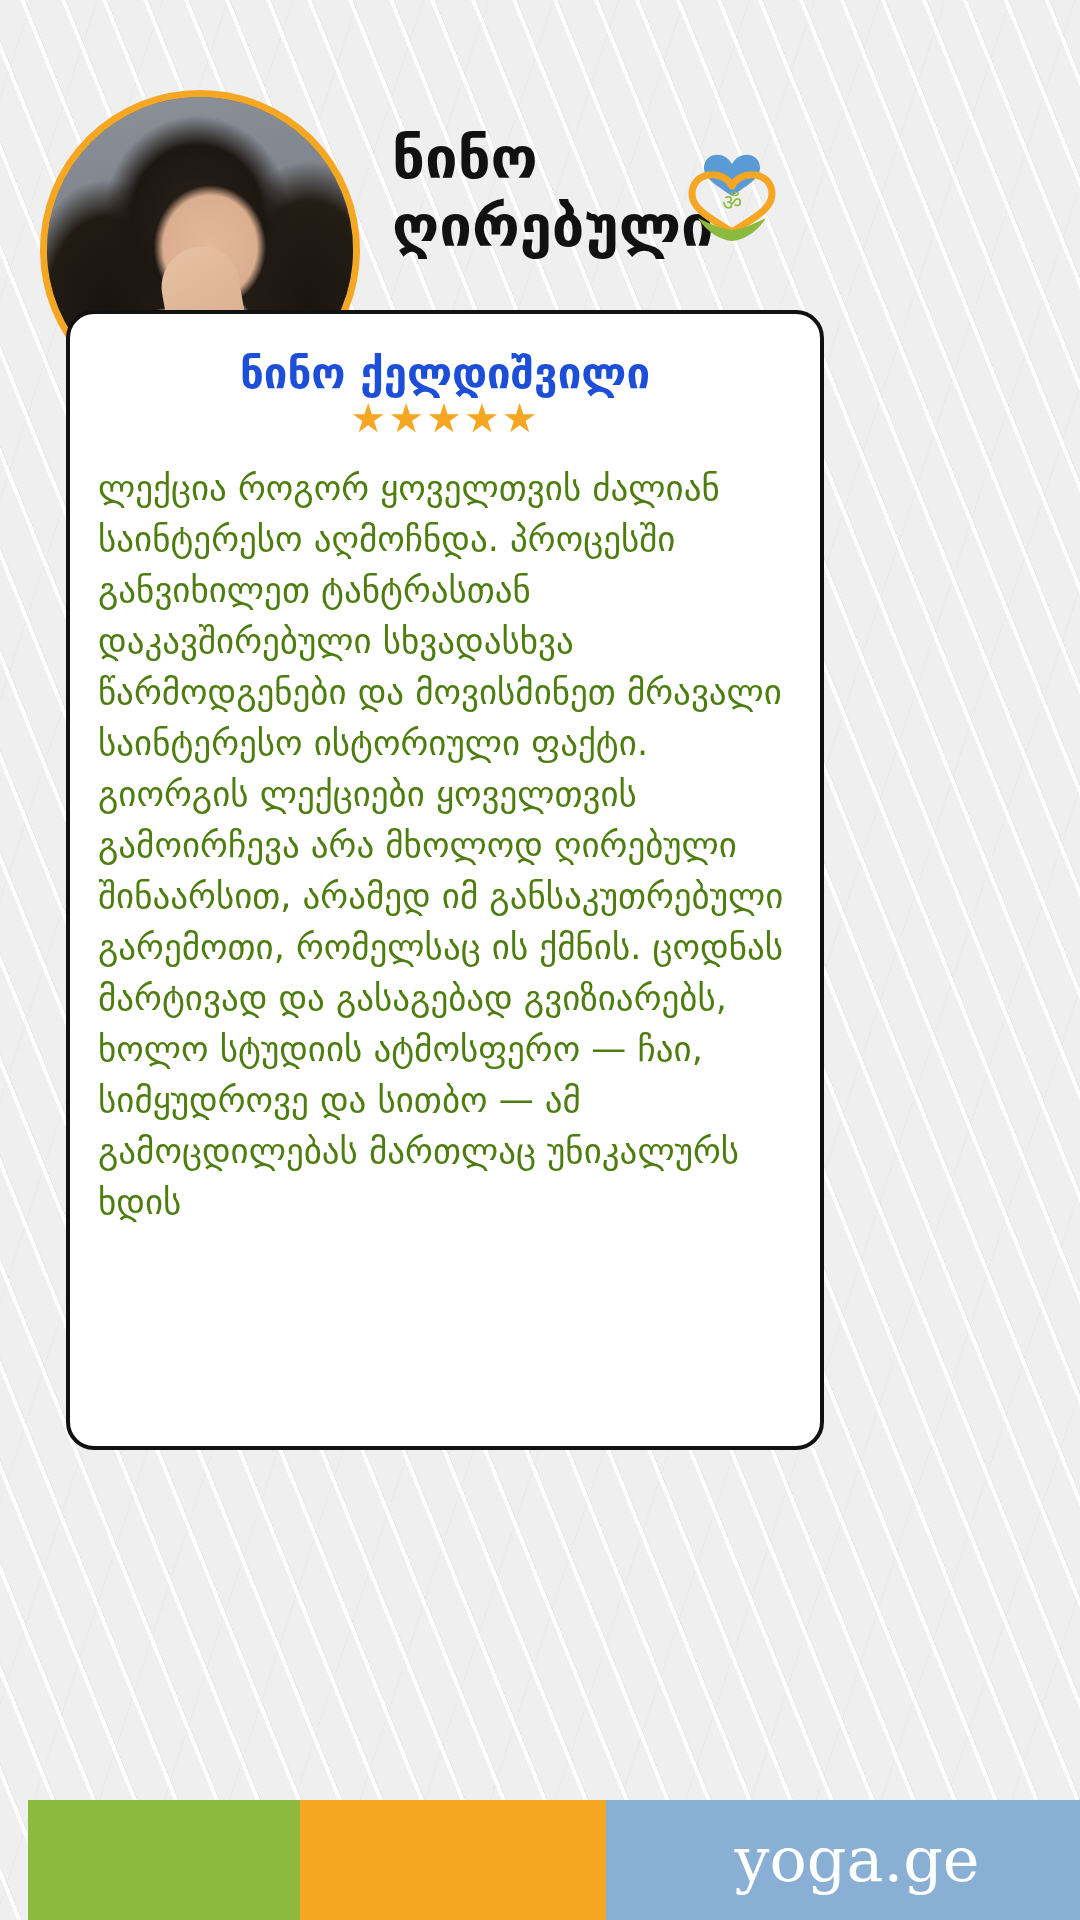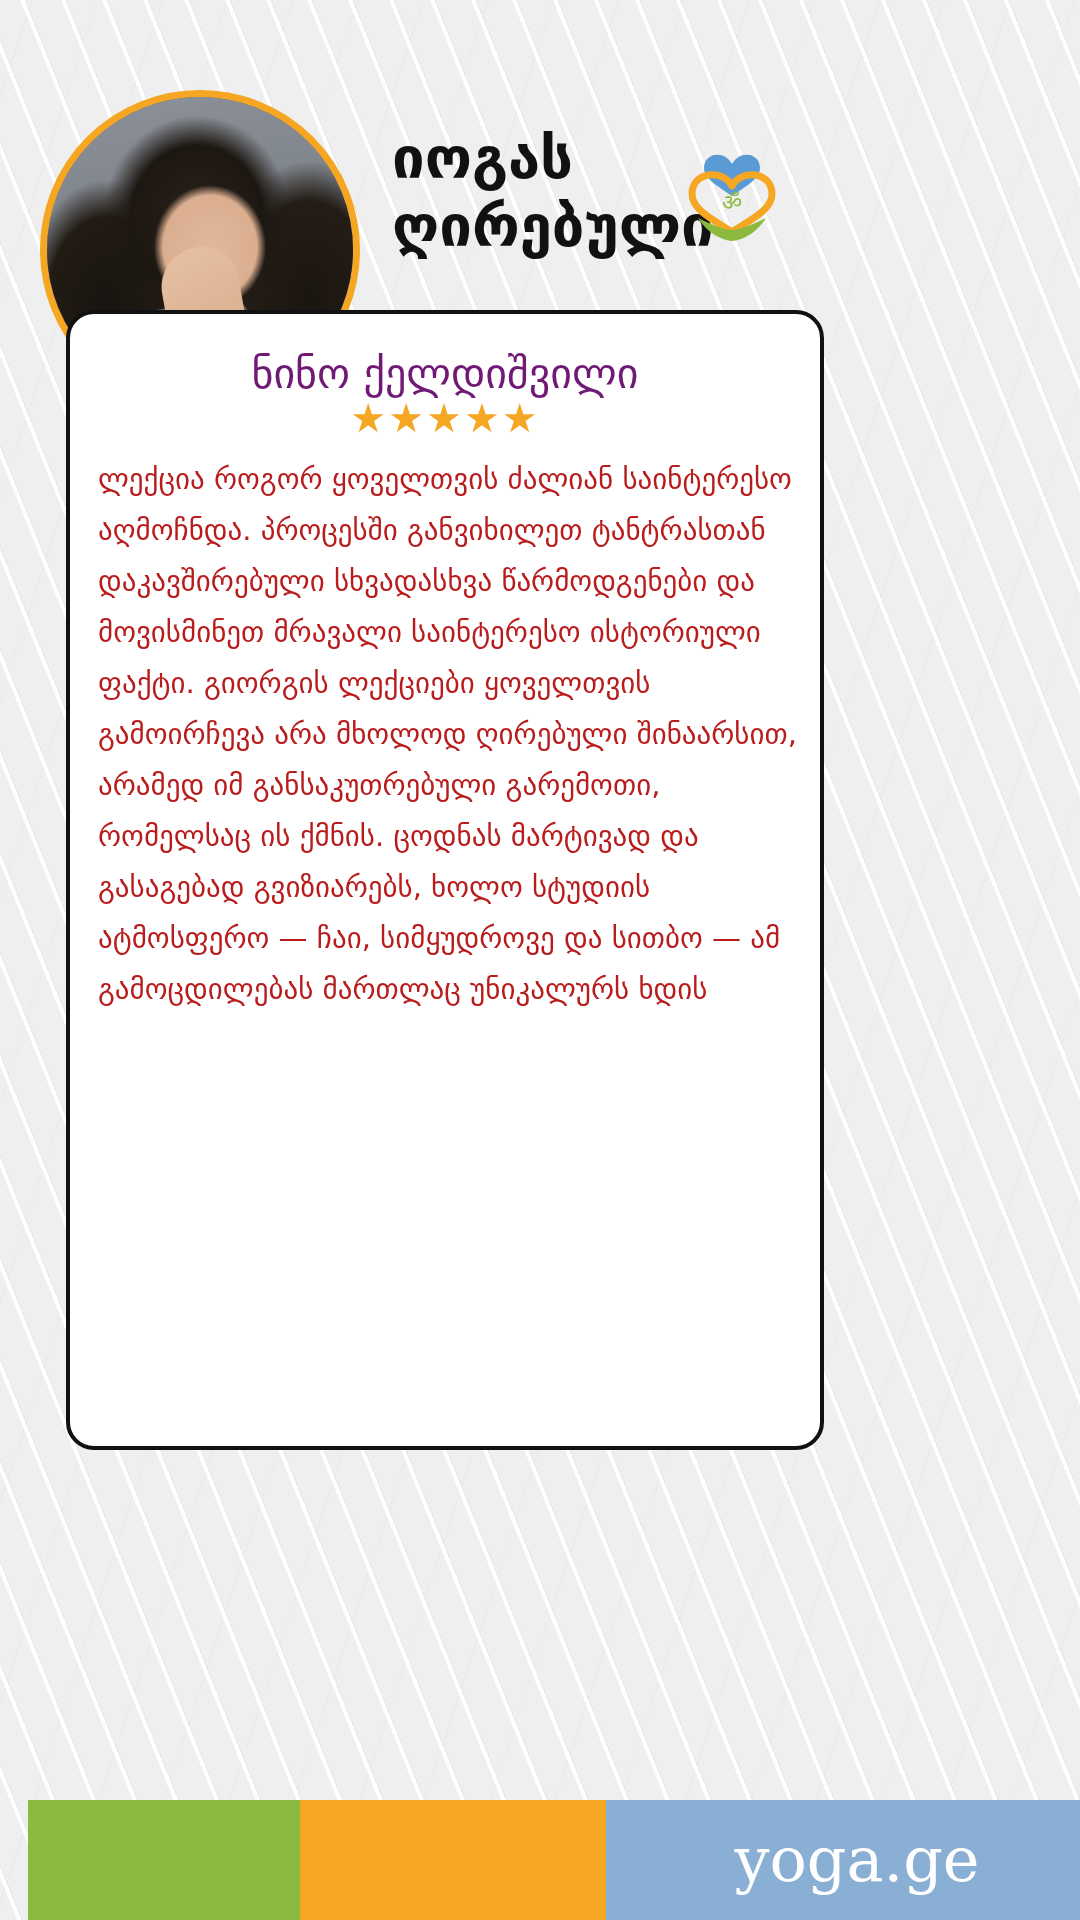--- a/index.html
+++ b/index.html
@@ -132,47 +132,47 @@
     border-radius: 28px;
     box-sizing: border-box;
   }
 
   #reviewer-name {
     position: absolute;
     left: 0;
     top: 36px;
     width: 100%;
     text-align: center;
-    font-weight: normal;
+    font-weight: bold;
     font-size: 42px;
     line-height: 48px;
-    color: #701a75;
+    color: #1d4ed8;
   }
 
   #stars {
     position: absolute;
     left: 0;
     top: 82px;
     width: 100%;
     text-align: center;
     font-size: 40px;
     letter-spacing: 2px;
     color: #f5a623;
     line-height: 44px;
   }
   #stars span { display: inline-block; }
 
   #review-text {
     position: absolute;
     left: 28px;
-    top: 140px;
+    top: 149px;
     width: 700px;
-    font-size: 29px;
+    font-size: 35px;
     line-height: 51px;
-    color: #b91c1c;
+    color: #4d7c0f;
     white-space: pre-wrap;
     word-wrap: break-word;
   }
 
   
   #footer {
     position: absolute;
     left: 0;
     bottom: 0;
     width: 1080px;
@@ -213,21 +213,21 @@
 <div id="header">
 
   <div id="avatar-wrap">
     <div id="avatar-photo">
       <div id="avatar-sleeve"></div>
       <div id="avatar-hand"></div>
     </div>
   </div>
 
   <div id="title-block">
-    <div class="brand-line">იოგას</div>
+    <div class="brand-line">ნინო</div>
     <div class="brand-line">ღირებული</div>
   </div>
 
   <div id="logo">
     <svg width="120" height="120" viewBox="0 0 120 120" xmlns="http://www.w3.org/2000/svg">
       <path d="M60 30 C53 16, 32 18, 32 34 C32 45, 46 52, 60 62 C74 52, 88 45, 88 34 C88 18, 67 16, 60 30 Z" fill="#5b9bd5"></path>
       <path d="M60 52 C50 34, 20 38, 20 60 C20 76, 42 86, 60 98 C78 86, 100 76, 100 60 C100 38, 70 34, 60 52 Z" fill="none" stroke="#f5a623" stroke-width="7" stroke-linejoin="round"></path>
       <path d="M26 84 C36 100, 50 106, 60 107 C70 106, 84 100, 94 84 C78 92, 66 96, 60 96 C54 96, 42 92, 26 84 Z" fill="#8cba3f"></path>
       <text x="60" y="76" font-family="DejaVu Sans, sans-serif" font-size="22" fill="#8cba3f" text-anchor="middle">ॐ</text>
     </svg>

